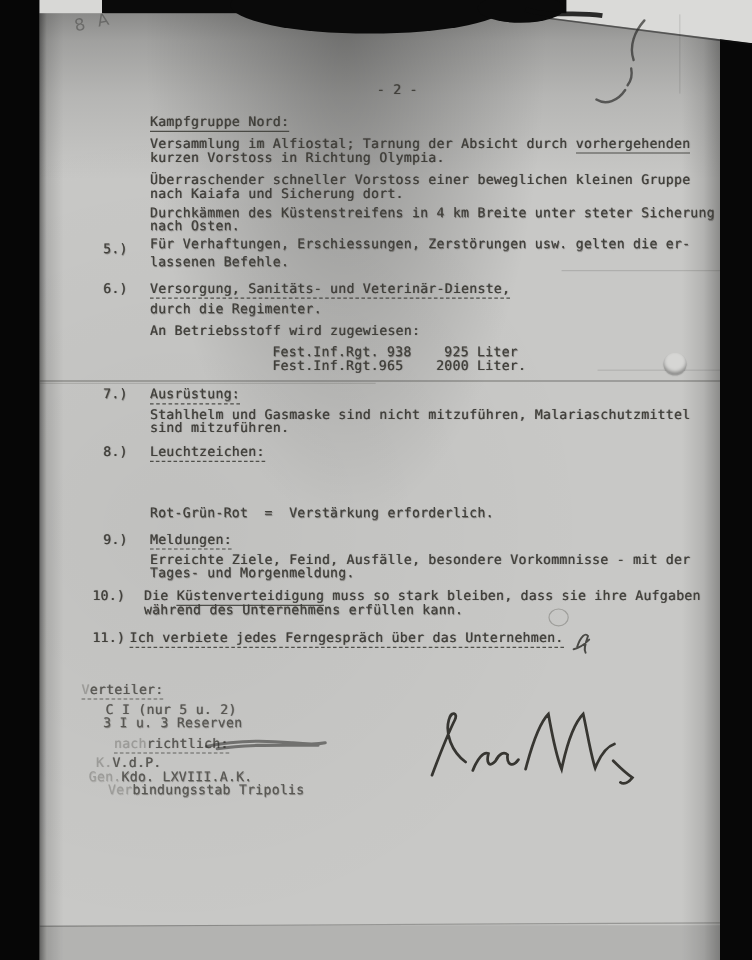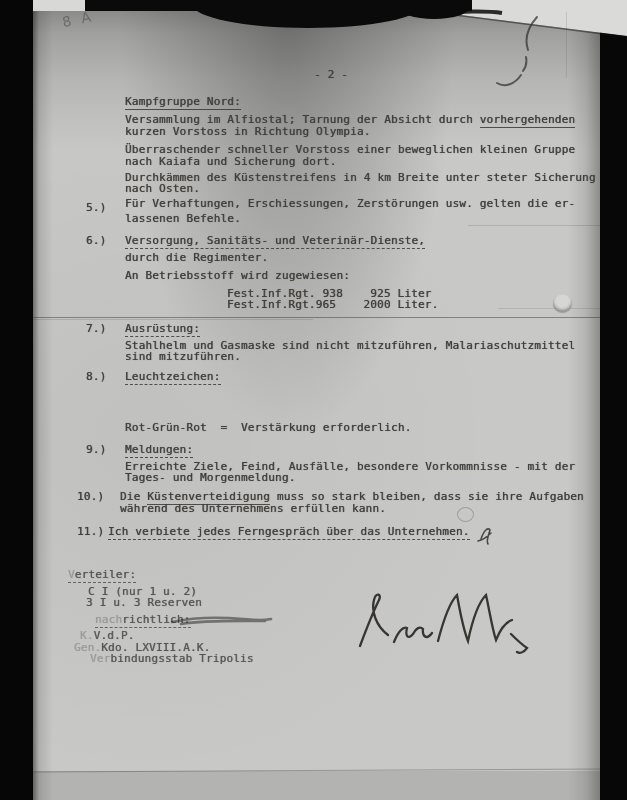--- a/index.html
+++ b/index.html
@@ -118,21 +118,21 @@
     <div class="ln" style="left:125px;top:472px;">Tages- und Morgenmeldung.</div>
 
     <div class="ln" style="left:77px;top:491px;">10.)</div>
     <div class="ln" style="left:120px;top:491px;"><span>Die </span><span class="us">Küstenverteidigung</span><span> muss so stark bleiben, dass sie ihre Aufgaben</span></div>
     <div class="ln" style="left:120px;top:503px;">während des Unternehmens erfüllen kann.</div>
 
     <div class="ln" style="left:77px;top:526px;">11.)</div>
     <div class="ln" style="left:108px;top:526px;"><span class="ud">Ich verbiete jedes Ferngespräch über das Unternehmen.</span></div>
 
     <div class="ln dim" style="left:68px;top:569px;"><span class="ud"><span class="faded">V</span><span>erteiler:</span></span></div>
-    <div class="ln dim" style="left:88px;top:586px;">C I (nur 1 u. 2)</div>
+    <div class="ln dim" style="left:88px;top:586px;">C I (nur 5 u. 2)</div>
     <div class="ln dim" style="left:86px;top:597px;text-align:center;">3 I u. 3 Reserven</div>
     <div class="ln dim" style="left:95px;top:614px;"><span class="ud"><span class="faded">nach</span><span>richtlich:</span></span></div>
     <div class="ln dim" style="left:80px;top:630px;"><span class="faded">K.</span><span>V.d.P.</span></div>
     <div class="ln dim" style="left:74px;top:642px;"><span class="faded">Gen.</span><span>Kdo. LXVIII.A.K.</span></div>
     <div class="ln dim" style="left:70px;top:653px;margin-left:20px;"><span class="faded">Ver</span><span>bindungsstab Tripolis</span></div>
   </div>
 
   <svg class="hand" width="627" height="800" viewBox="0 0 627 800">
 
     <path d="M438,8 C458,15 476,9 502,13" stroke="#0a0a0a" stroke-width="4" fill="none" opacity=".85"></path>

